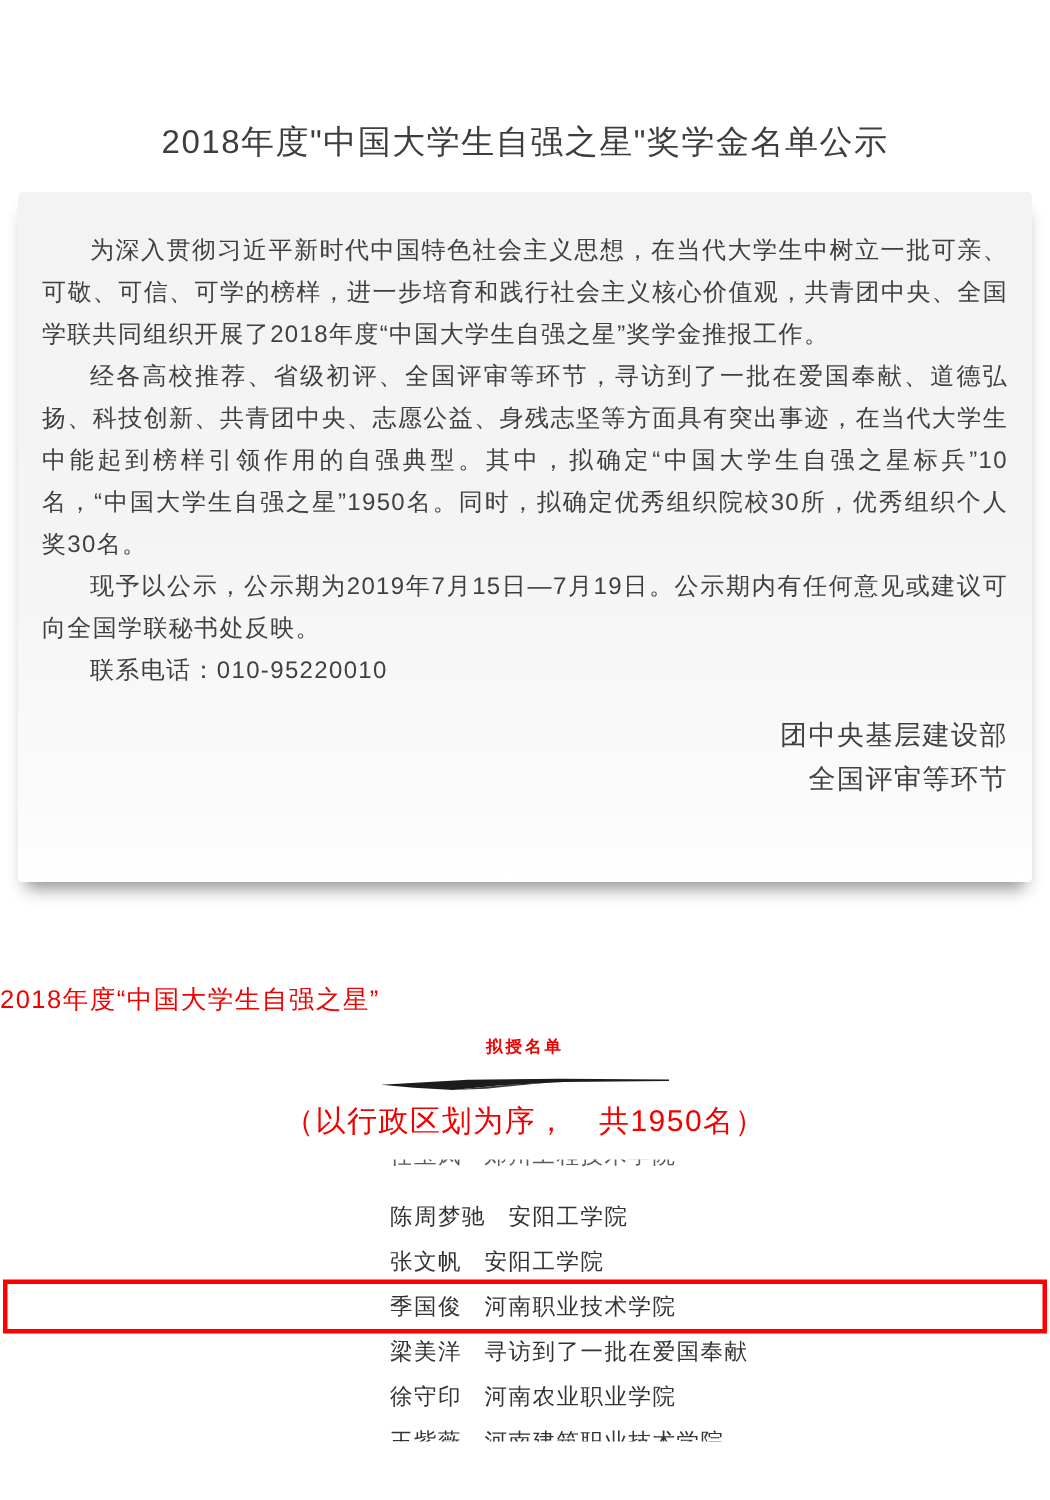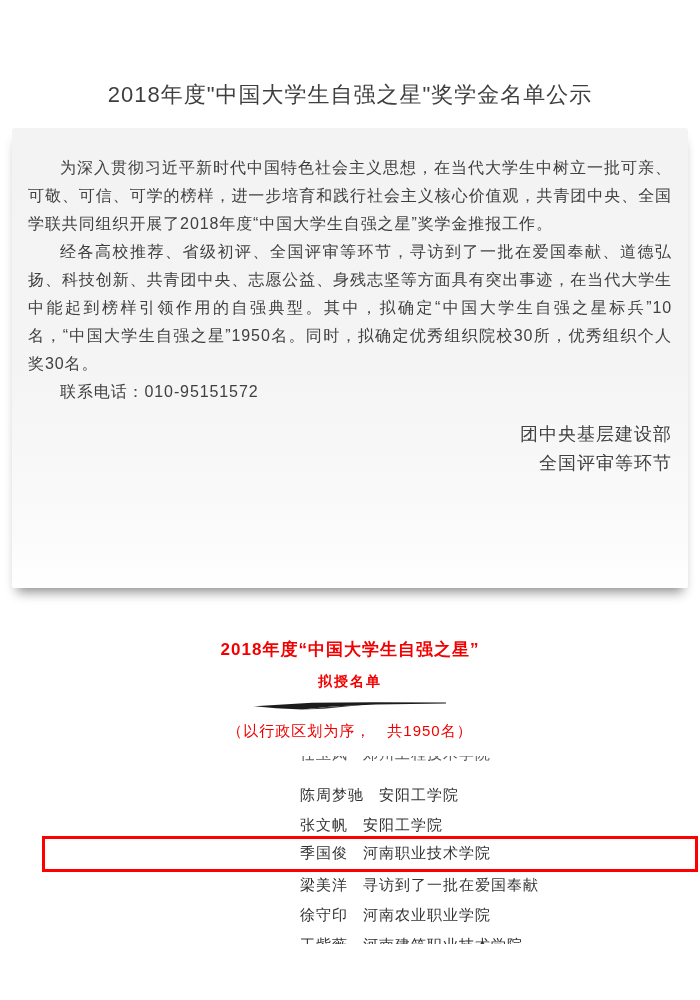--- a/index.html
+++ b/index.html
@@ -44,92 +44,91 @@
     margin-top: 14px;
     text-align: right;
     font-size: 18px;
     line-height: 29px;
     color: #404040;
     letter-spacing: 1px;
   }
 
   
   .award-title-1 {
-    margin-top: 53px;
-    text-align: center;
+    margin-top: 70px;
     font-size: 17px;
     line-height: 18px;
-    font-weight: bold;
+    font-weight: normal;
     letter-spacing: 1px;
   }
   .award-title-2 {
     margin-top: 13px;
     text-align: center;
-    font-size: 14px;
+    font-size: 11px;
     line-height: 18px;
     font-weight: bold;
     letter-spacing: 2px;
   }
   .divider-wrap {
     margin-top: 11px;
     height: 10px;
     text-align: center;
     line-height: 0;
   }
   .award-subtitle {
     margin-top: 11px;
     text-align: center;
-    font-size: 15px;
+    font-size: 20px;
     line-height: 18px;
     letter-spacing: 1px;
   }
 
   
   .name-list {
     margin-top: 16px;
     height: 188px;
     overflow: hidden;
     position: relative;
-    padding-left: 40px;
   }
   .row {
     height: 30px;
     line-height: 30px;
     padding-left: 260px;
     font-size: 15px;
     color: #333333;
     letter-spacing: 1px;
     white-space: nowrap;
   }
   .row .school { margin-left: 15px; }
   .row-clipped-top { height: 24px; overflow: hidden; }
   .row-clipped-top .shift {
     display: block;
     margin-top: -17px;
     line-height: 30px;
     color: #5a5a5a;
   }
-  .highlight-row { position: relative; font-family: Liberation Mono, monospace; }
+  .highlight-row { position: relative; }
   .highlight-box {
     position: absolute;
     left: 2px; right: 2px;
     top: -4px; bottom: -2px;
     border: 3px solid #ff0000;
     pointer-events: none;
   }
 </style>
 </head>
 <body>
 
 <h1 class="page-title">2018年度"中国大学生自强之星"奖学金名单公示</h1>
 
 <div class="notice-box">
   <p>为深入贯彻习近平新时代中国特色社会主义思想，在当代大学生中树立一批可亲、可敬、可信、可学的榜样，进一步培育和践行社会主义核心价值观，共青团中央、全国学联共同组织开展了2018年度“中国大学生自强之星”奖学金推报工作。</p>
   <p>经各高校推荐、省级初评、全国评审等环节，寻访到了一批在爱国奉献、道德弘扬、科技创新、共青团中央、志愿公益、身残志坚等方面具有突出事迹，在当代大学生中能起到榜样引领作用的自强典型。其中，拟确定“中国大学生自强之星标兵”10名，“中国大学生自强之星”1950名。同时，拟确定优秀组织院校30所，优秀组织个人奖30名。</p>
-  <p>联系电话：010-95151572</p>
+  <p>现予以公示，公示期为2019年7月15日—7月19日。公示期内有任何意见或建议可向全国学联秘书处反映。</p>
+  <p>联系电话：010-95220010</p>
   <div class="signature">
     <div>团中央基层建设部</div>
     <div>全国评审等环节</div>
   </div>
 </div>
 
 <div class="award-title-1 red" style="color: rgb(242, 0, 0);">2018年度“中国大学生自强之星”</div>
 <div class="award-title-2 red" style="color: rgb(242, 0, 0);">拟授名单</div>
 
 <div class="divider-wrap">

